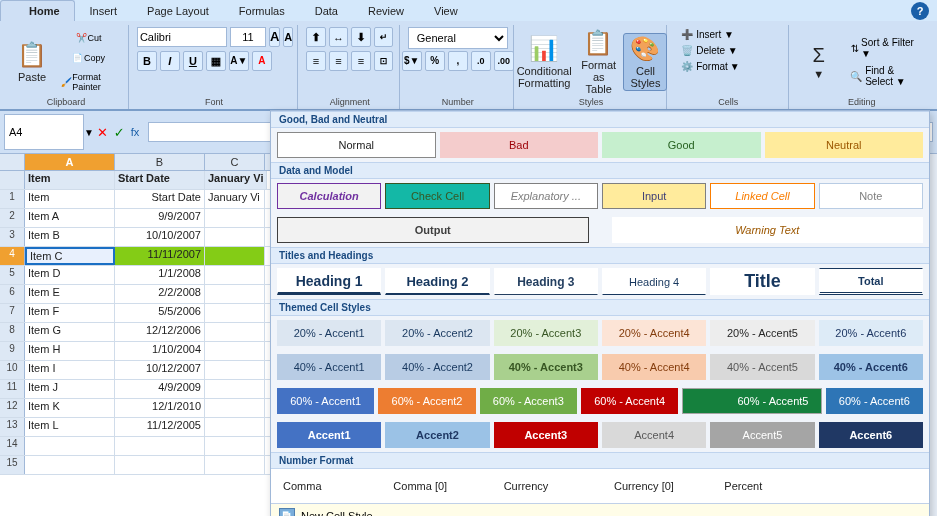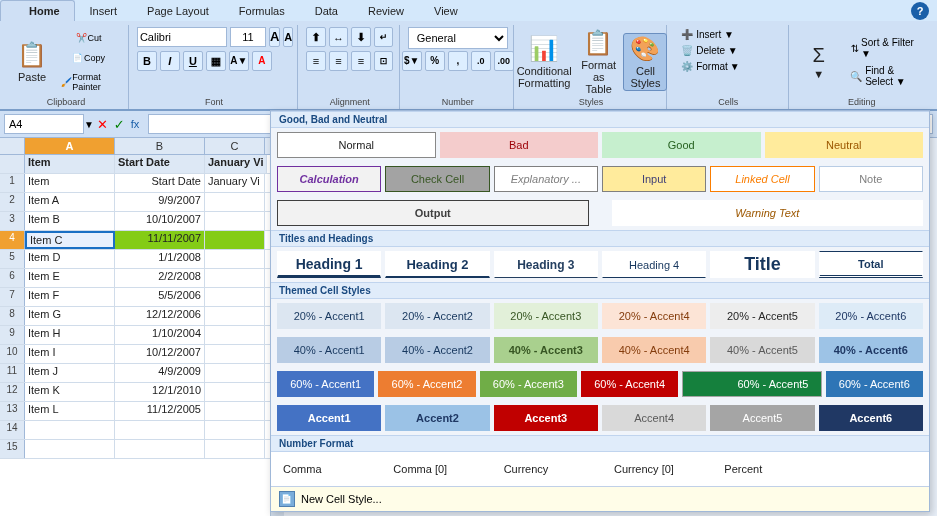--- a/index.html
+++ b/index.html
@@ -84,21 +84,21 @@
       width: 100px; height: 22px; border: 1px solid #a0b8d8; background: white;
       font-size: 11px; padding: 0 4px;
     }
 
     
     .name-box-row {
       display: flex; align-items: center; background: #cfe0f5;
       padding: 3px 4px; border-bottom: 1px solid #a0b8d8;
     }
     .name-box {
-      width: 80px; height: 20px; border: 1px solid #a0b8d8; background: white;
+      width: 80px; height: 36px; border: 1px solid #a0b8d8; background: white;
       font-size: 11px; padding: 0 4px;
     }
     .formula-bar {
       flex: 1; height: 20px; border: 1px solid #a0b8d8; background: white;
       font-size: 11px; padding: 0 4px; margin-left: 6px;
     }
 
     
     .main-area { display: flex; height: calc(516px - 110px); }
 
@@ -161,21 +161,21 @@
       padding: 2px 6px;
       text-align: center;
     }
 
     
     .sc-normal { background: white; color: #222; border-color: #888; }
     .sc-bad { background: #f4cccc; color: #9c0006; border-color: #f4cccc; }
     .sc-good { background: #c6efce; color: #276221; border-color: #c6efce; }
     .sc-neutral { background: #ffeb9c; color: #9c5700; border-color: #ffeb9c; }
     .sc-calculation { background: #f2f2f2; color: #7030a0; border-color: #7030a0; font-weight: bold; font-style: italic; }
-    .sc-check-cell { background: #a3a3a3; color: #375623; border-color: #375623; }
+    .sc-check-cell { background: #14b8a6; color: #375623; border-color: #375623; }
     .sc-explanatory { background: white; color: #7f7f7f; border-color: #7f7f7f; font-style: italic; }
     .sc-input { background: #ffeb9c; color: #3f3f76; border-color: #7f7f7f; }
     .sc-linked-cell { background: white; color: #fa7d00; border-color: #fa7d00; font-style: italic; }
     .sc-note { background: white; color: #7f7f7f; border-color: #b8cce4; }
     .sc-output { background: #f2f2f2; color: #3f3f3f; border-color: #3f3f3f; font-weight: bold; }
     .sc-warning { background: white; color: #9c5700; border-color: white; font-style: italic; margin-left: 19px; }
 
     
     .sc-h1 { background: white; color: #17375e; border-color: white; font-size: 14px; font-weight: bold; border-bottom: 3px solid #17375e; }
     .sc-h2 { background: white; color: #17375e; border-color: white; font-size: 13px; font-weight: bold; border-bottom: 2px solid #17375e; }
@@ -559,20 +559,21 @@
   <div class="dropdown-panel">
 
     <div class="dp-section-label">Good, Bad and Neutral</div>
     <div class="dp-row">
       <div class="style-cell sc-normal">Normal</div>
       <div class="style-cell sc-bad">Bad</div>
       <div class="style-cell sc-good">Good</div>
       <div class="style-cell sc-neutral">Neutral</div>
     </div>
 
+    <div class="dp-section-label">Data and Model</div>
     <div class="dp-row">
       <div class="style-cell sc-calculation">Calculation</div>
       <div class="style-cell sc-check-cell">Check Cell</div>
       <div class="style-cell sc-explanatory">Explanatory ...</div>
       <div class="style-cell sc-input">Input</div>
       <div class="style-cell sc-linked-cell">Linked Cell</div>
       <div class="style-cell sc-note">Note</div>
     </div>
     <div class="dp-row">
       <div class="style-cell sc-output">Output</div>

